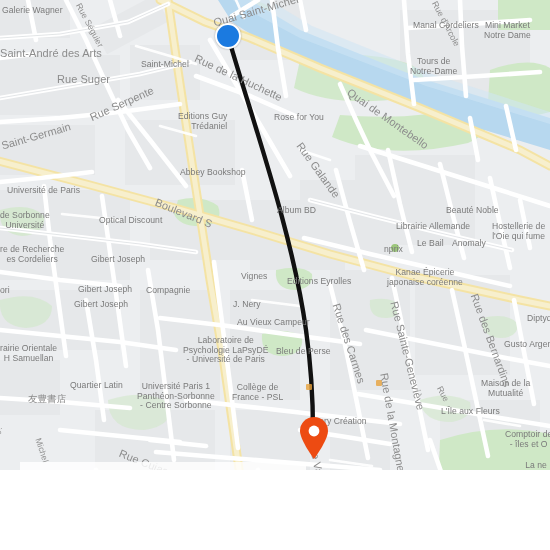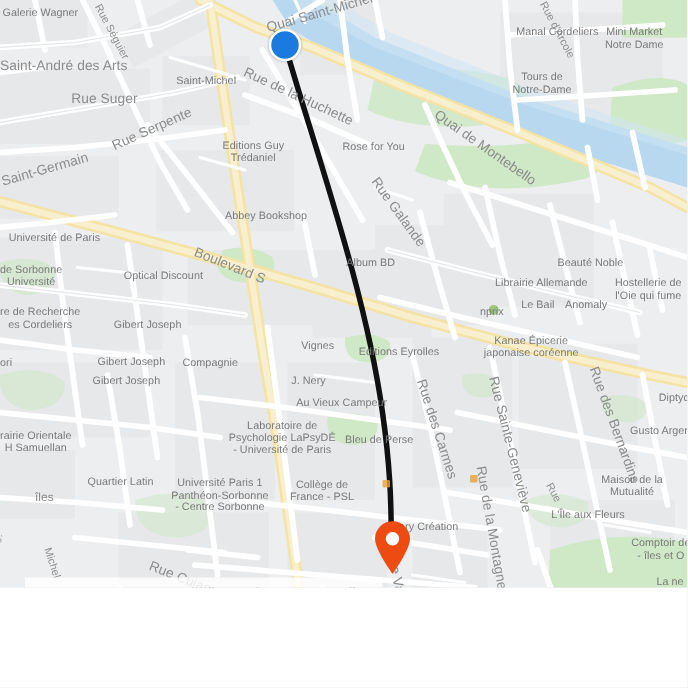--- a/index.html
+++ b/index.html
@@ -265,21 +265,21 @@
         <div class="lbl big" style="left: 0px; top: 47px;">Saint-André des Arts</div>
         <div class="lbl" style="left: 141px; top: 60px;">Saint-Michel</div>
         <div class="lbl big" style="left: 57px; top: 73px;">Rue Suger</div>
         <div class="lbl big" style="left: 212px; top: 17px; transform: rotate(-16deg);">Quai Saint-Michel</div>
         <div class="lbl big" style="left: 198px; top: 52px; transform: rotate(25deg);">Rue de la Huchette</div>
         <div class="lbl" style="left: 413px; top: 21px;">Manal Cordeliers</div>
         <div class="lbl" style="left: 484px; top: 21px;">Mini Market<br>Notre Dame</div>
         <div class="lbl street" style="left: 438px; top: 0px; transform: rotate(62deg);">Rue d'Arcole</div>
         <div class="lbl" style="left: 410px; top: 57px;">Tours de<br>Notre-Dame</div>
         <div class="lbl big" style="left: 88px; top: 112px; transform: rotate(-24deg);">Rue Serpente</div>
-        <div class="lbl" style="left: 178px; top: 112px;">Editions Guy<br>Trédaniel</div>
+        <div class="lbl" style="left: 178px; top: 112px; text-align: right;">Editions Guy<br>Trédaniel</div>
         <div class="lbl" style="left: 274px; top: 113px;">Rose for You</div>
         <div class="lbl big" style="left: 352px; top: 86px; transform: rotate(35deg);">Quai de Montebello</div>
         <div class="lbl big" style="left: 0px; top: 140px; transform: rotate(-16deg);">Saint-Germain</div>
         <div class="lbl" style="left: 180px; top: 168px;">Abbey Bookshop</div>
         <div class="lbl big" style="left: 304px; top: 140px; transform: rotate(54deg);">Rue Galande</div>
         <div class="lbl" style="left: 7px; top: 186px;">Université de Paris</div>
         <div class="lbl big" style="left: 158px; top: 196px; transform: rotate(22deg);">Boulevard S</div>
         <div class="lbl" style="left: 99px; top: 216px;">Optical Discount</div>
         <div class="lbl" style="left: 0px; top: 211px;">de Sorbonne<br>Université</div>
         <div class="lbl" style="left: 277px; top: 206px;">Album BD</div>
@@ -303,21 +303,21 @@
         <div class="lbl" style="left: 527px; top: 314px;">Diptyq</div>
         <div class="lbl" style="left: 237px; top: 318px;">Au Vieux Campeur</div>
         <div class="lbl big" style="left: 342px; top: 302px; transform: rotate(72deg);">Rue des Carmes</div>
         <div class="lbl big" style="left: 400px; top: 300px; transform: rotate(76deg);">Rue Sainte-Geneviève</div>
         <div class="lbl" style="left: 504px; top: 340px;">Gusto Argent</div>
         <div class="lbl" style="left: 0px; top: 344px;">rairie Orientale<br>H Samuellan</div>
         <div class="lbl" style="left: 183px; top: 336px;">Laboratoire de<br>Psychologie LaPsyDÉ<br>- Université de Paris</div>
         <div class="lbl" style="left: 276px; top: 347px;">Bleu de Perse</div>
         <div class="lbl" style="left: 481px; top: 379px;">Maison de la<br>Mutualité</div>
         <div class="lbl" style="left: 441px; top: 407px;">L'Île aux Fleurs</div>
-        <div class="lbl cjk" style="left: 28px; top: 394px;">îles</div>
+        <div class="lbl cjk" style="left: 28px; top: 394px;">友豊書店</div>
         <div class="lbl" style="left: 70px; top: 381px;">Quartier Latin</div>
         <div class="lbl" style="left: 137px; top: 382px;">Université Paris 1<br>Panthéon-Sorbonne<br>- Centre Sorbonne</div>
         <div class="lbl" style="left: 232px; top: 383px;">Collège de<br>France - PSL</div>
         <div class="lbl" style="left: 505px; top: 430px;">Comptoir de<br>- îles et O</div>
         <div class="lbl" style="left: 313px; top: 417px;">Nery Création</div>
         <div class="lbl big" style="left: 122px; top: 447px; transform: rotate(22deg);">Rue Cujas</div>
         <div class="lbl big" style="left: 318px; top: 438px; transform: rotate(78deg);">Rue Valette</div>
         <div class="lbl big" style="left: 390px; top: 372px; transform: rotate(80deg);">Rue de la Montagne Sainte</div>
         <div class="lbl street" style="left: 443px; top: 385px; transform: rotate(62deg);">Rue</div>
         <div class="lbl" style="left: 523px; top: 461px;">La ne<br>chamb</div>

